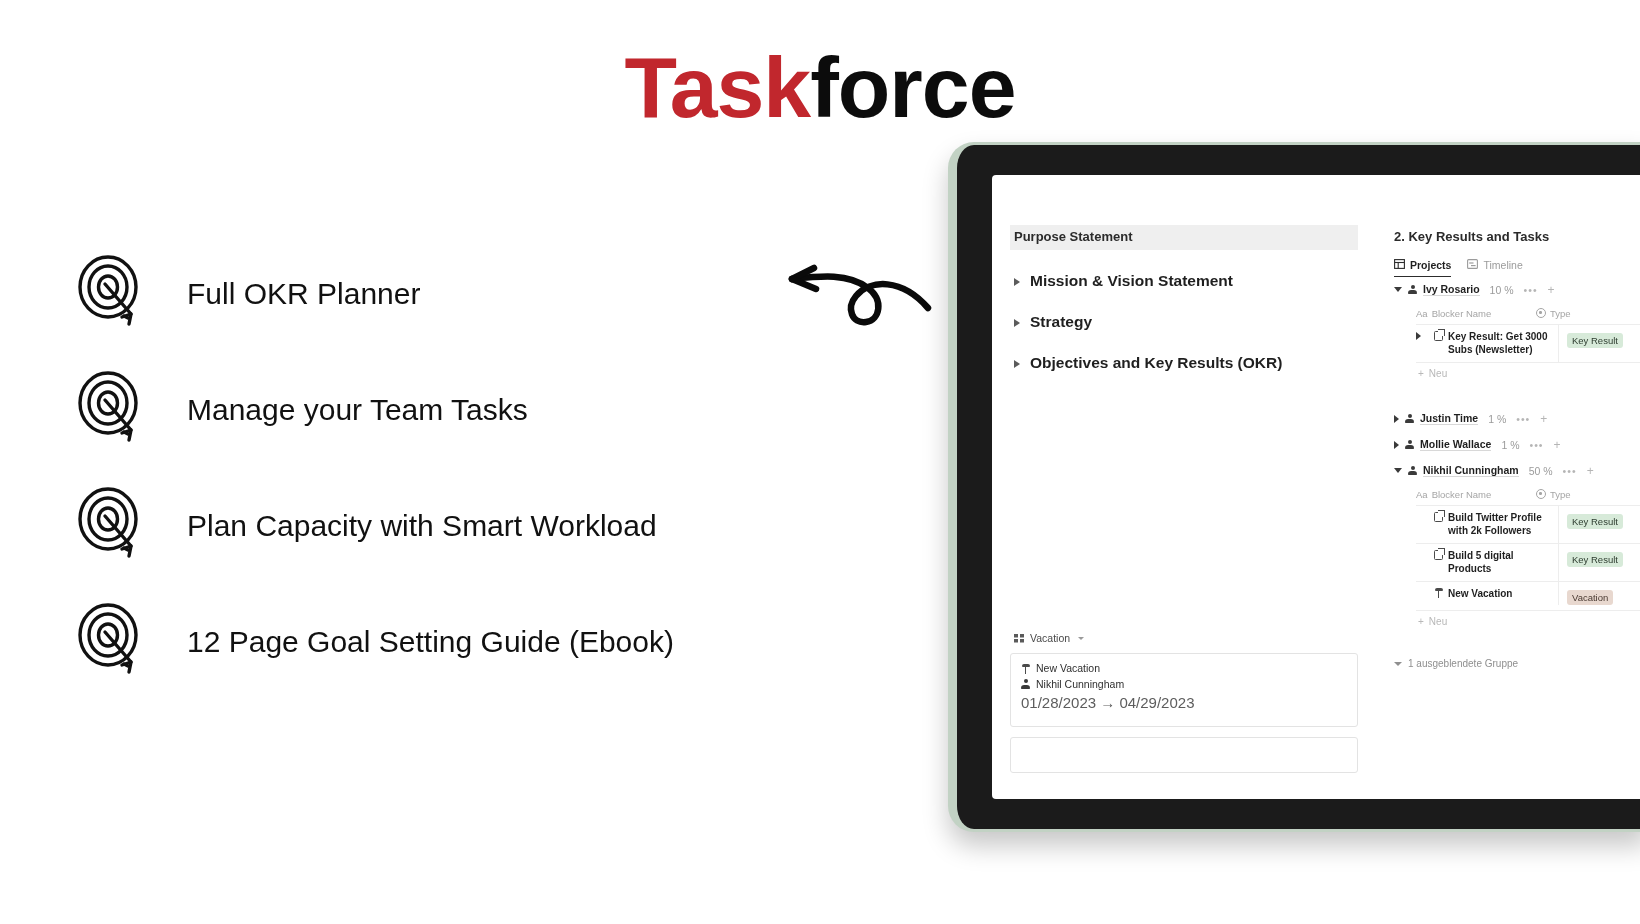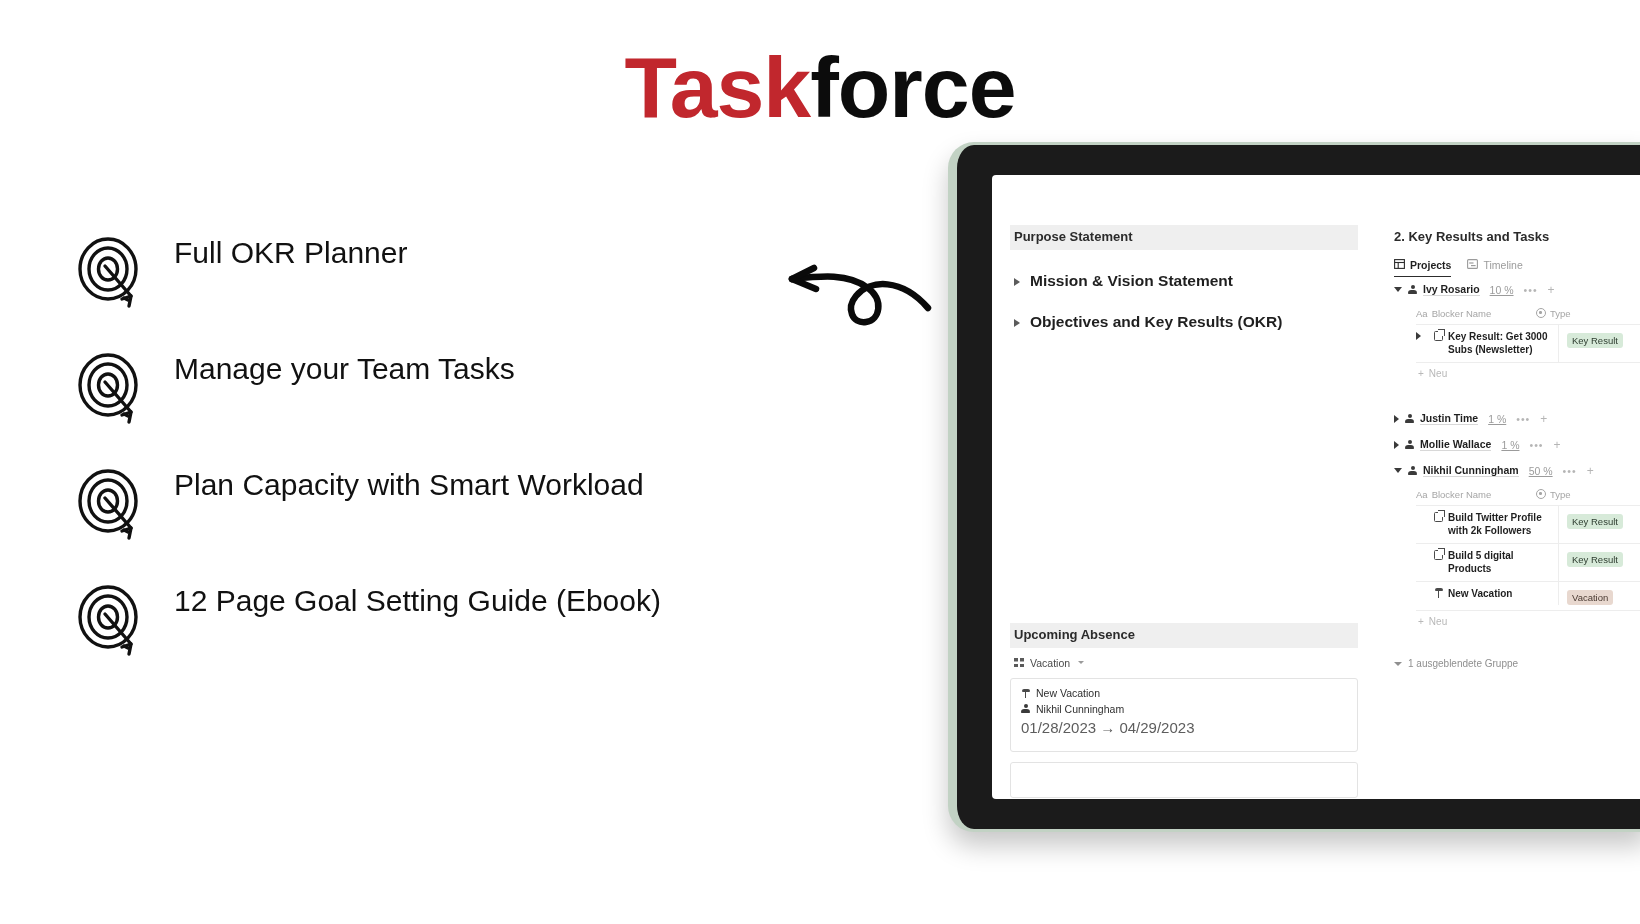--- a/index.html
+++ b/index.html
@@ -26,22 +26,23 @@
   .brand .b2{color:#0c0c0c;text-align:center;}
 
   
   .features{
     position:absolute;
     left:74px; top:236px;
     width:760px;
   }
   .feature{
     display:flex;
-    align-items:flex-start;
+    align-items:center;
     height:116px;
+    gap:13px;
   }
   .feature .ficon{
     width:76px;height:80px;
     flex:0 0 76px;
     margin-right:24px;
     display:block;
   }
   .feature .flabel{
     font-size:30px;
     color:#111111;
@@ -179,21 +180,21 @@
     padding-bottom:5px;
   }
   .tab.active{color:#1f1f1f;font-weight:700;border-bottom:1.6px solid #2c2c2c;}
 
   .grp{
     display:flex;align-items:center;gap:6px;
     padding:6px 0 6px 2px;
     font-size:10.5px;color:#1f1f1f;
   }
   .grp .gname{font-weight:700;border-bottom:1px solid #d8d8d8;}
-  .grp .gpct{color:#9b9b9b;font-weight:400;margin-left:4px;text-decoration:underline;}
+  .grp .gpct{color:#9b9b9b;font-weight:400;margin-left:4px;}
   .grp .gdots{color:#b5b5b5;letter-spacing:1px;margin-left:4px;}
   .grp .gplus{color:#b5b5b5;margin-left:4px;font-size:12px;}
   .tri-sm{
     width:0;height:0;
     border-left:5px solid #3a3a3a;
     border-top:4px solid transparent;
     border-bottom:4px solid transparent;
     flex:0 0 auto;
   }
   .tri-sm.down{
@@ -389,25 +390,28 @@
       <div class="ncol-left">
 
         <div class="sec-head">Purpose Statement</div>
 
         <div class="toggle-row">
           <span class="tri"></span>
           <span class="toggle-label">Mission &amp; Vision Statement</span>
         </div>
         <div class="toggle-row">
           <span class="tri"></span>
+          <span class="toggle-label">Strategy</span>
+        </div>
+        <div class="toggle-row">
+          <span class="tri"></span>
           <span class="toggle-label">Objectives and Key Results (OKR)</span>
         </div>
 
         <div class="absence-wrap">
-          <div class="sec-head">Upcoming Absence</div>
 
           <div class="view-pill">
             <span class="grid-ico"></span>
             <span>Vacation</span>
             <span class="chev"></span>
           </div>
 
           <div class="abs-card">
             <div class="abs-line">
               <span class="plant-ico"></span>

